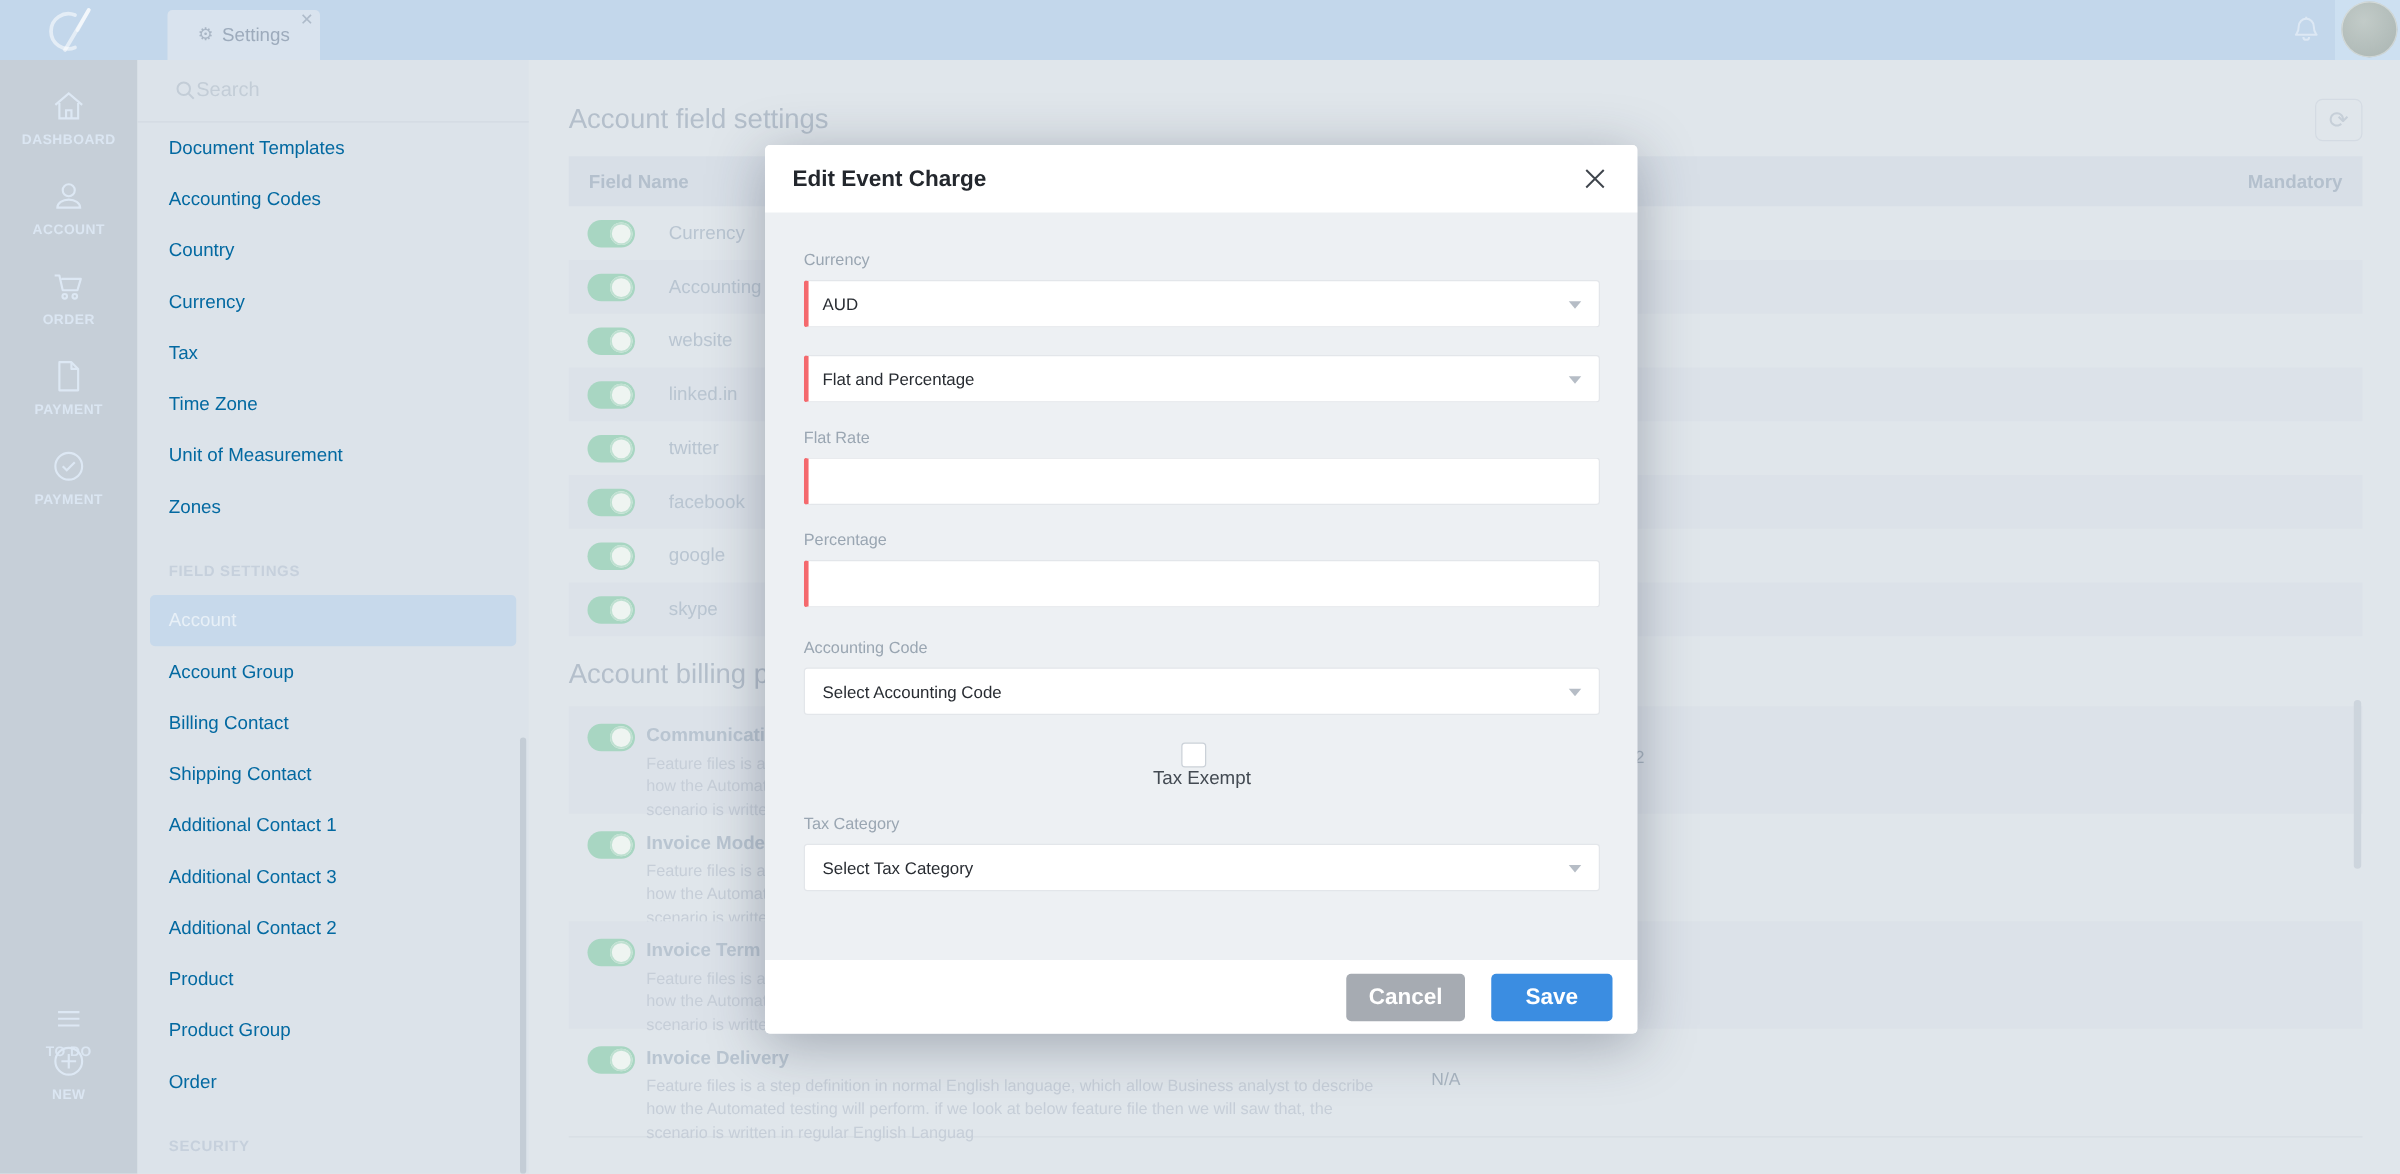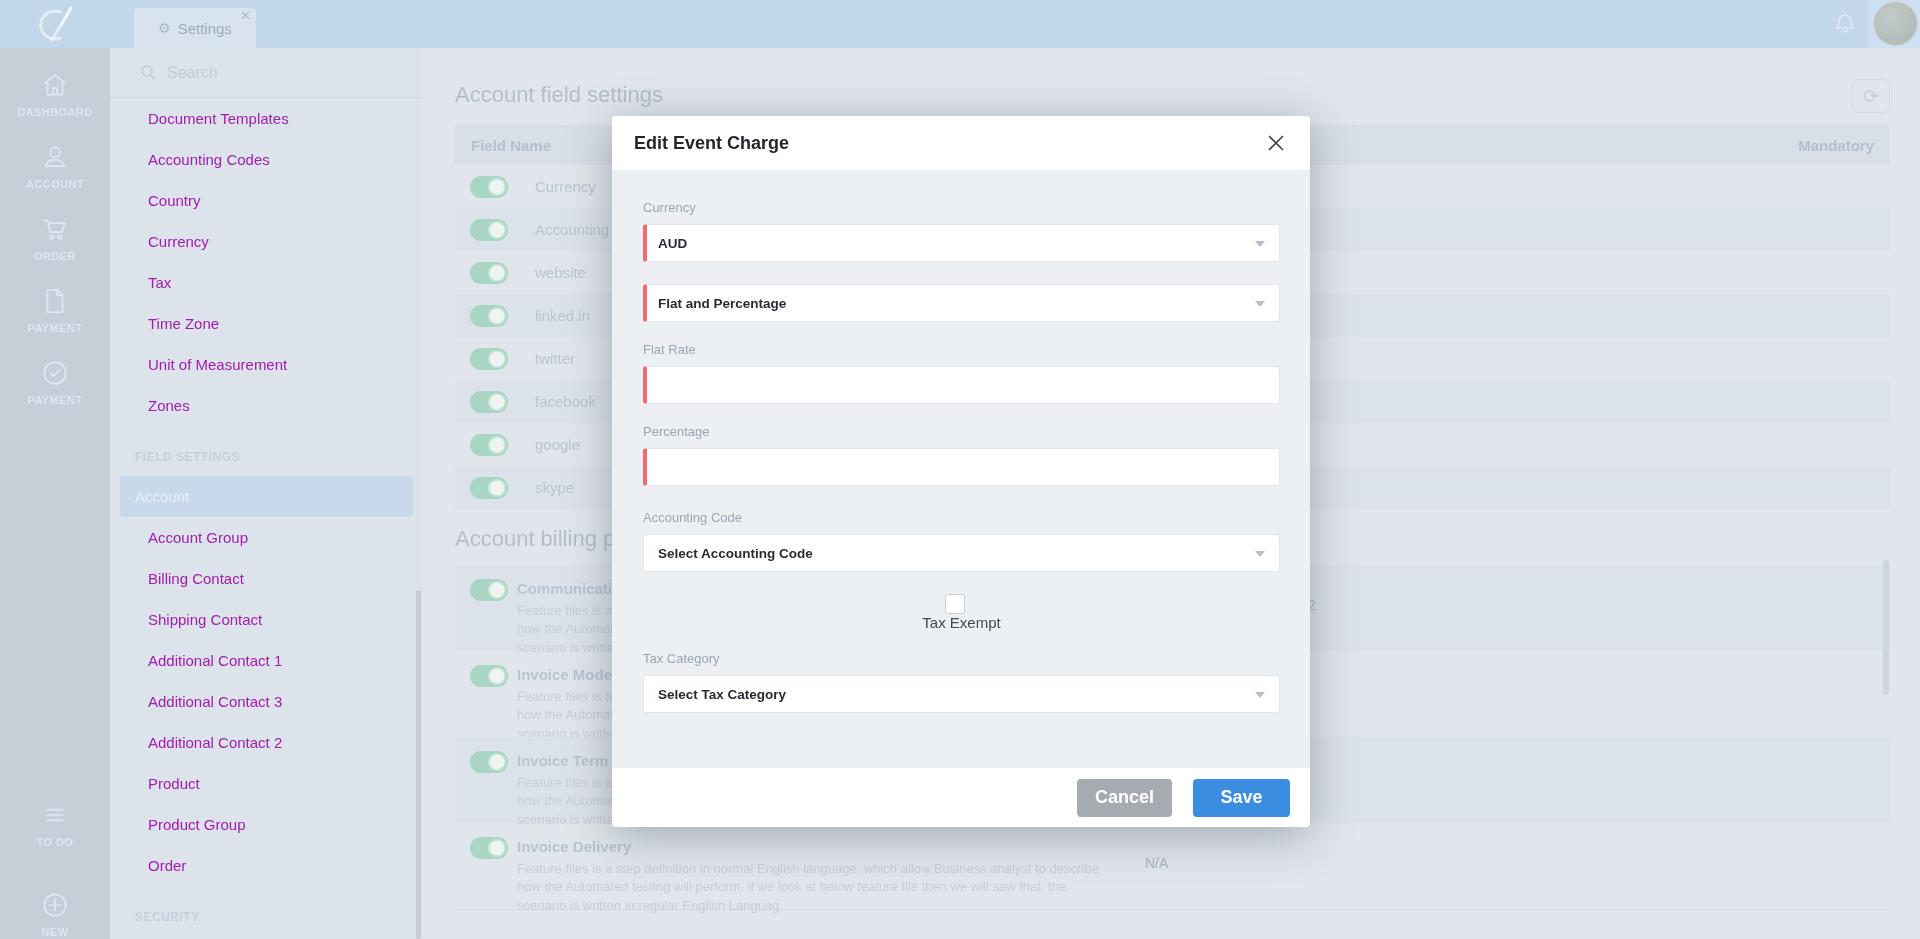--- a/index.html
+++ b/index.html
@@ -21,26 +21,26 @@
 
   
   .sidenav { position:absolute; left:0; top:48px; width:110px; height:891px; background:#c6cfd8; z-index:2; }
   .snav-item { position:absolute; left:0; width:110px; display:flex; flex-direction:column; align-items:center; gap:6px;
     color:#dde8f4; cursor:pointer;text-align:right; }
   .snav-item svg { width:30px; height:30px; }
   .snav-label { font-size:11px; font-weight:700; letter-spacing:.4px; color:#dbe6f2; }
 
   
   .setnav { position:absolute; left:110px; top:48px; width:313px; height:891px; background:#dce3ea; z-index:2; }
-  .search-row { height:50px; display:flex; align-items:center; gap:10px; padding-left:30px;
+  .search-row { height:50px; display:flex; align-items:center; gap:0; padding-left:30px;
     border-bottom:1px solid #d2dae2; color:#c3cdd7; }
   .search-row svg { width:17px; height:17px; color:#c3cdd7; }
   .search-text { font-size:16px; color:#c3cdd7; }
-  .setnav-item { height:41px; line-height:41px; padding-left:25px; font-size:15px; color:#a21caf;
-    white-space:nowrap; cursor:pointer;margin-left:13px; }
+  .setnav-item { height:41px; line-height:41px; padding-left:25px; font-size:15px; color:#0369a1;
+    white-space:nowrap; cursor:pointer; }
   .setnav-section { height:50px; line-height:62px; padding-left:25px; font-size:12px; font-weight:700;
     letter-spacing:.5px; color:#c6d0dc; }
   .setnav-item.selected { background:#c7d9eb; border-radius:4px; margin:0 10px; padding-left:15px;
     color:#e8f0f7; }
   .setnav-scrollbar { position:absolute; right:2px; top:542px; width:5px; height:349px;
     background:#c4cdd6; border-radius:3px; }
 
   
   .main-title { position:absolute; left:455px; top:82px; font-size:22px; color:#b4bfcb; z-index:1;}
   .refresh-btn { position:absolute; left:1852px; top:79px; width:38px; height:34px; border:1px solid #d4dbe3;
@@ -73,21 +73,21 @@
   
   .modal { position:absolute; left:612px; top:116px; width:698px; height:711px; z-index:10;
     border-radius:4px; box-shadow:0 8px 45px rgba(40,50,70,.35); overflow:hidden; background:#edf0f3; }
   .modal-header { height:54px; background:#fff; display:flex; align-items:center; justify-content:space-between;
     padding:0 24px 0 22px; }
   .modal-title { font-size:18px; font-weight:600; color:#23272d; }
   .modal-close { width:20px; height:20px; color:#3f454c; cursor:pointer; }
   .modal-body { padding:30px 30px 0 31px; }
   .f-label { font-size:13px; color:#9aa6b2; margin-bottom:9px; }
   .control { height:38px; background:#fff; border:1px solid #e3e6ea; border-radius:3px;
-    display:flex; align-items:center; padding:0 14px; font-size:13.5px; font-weight:700; color:#282c32;
+    display:flex; align-items:center; padding:0 14px; font-size:13.5px; font-weight:400; color:#282c32;
     position:relative; width:100%; }
   .control.required { border-left:4px solid #f4696d; padding-left:11px; }
   .control .chev { position:absolute; right:14px; top:16px; width:0; height:0;
     border-left:5px solid transparent; border-right:5px solid transparent; border-top:6px solid #b6bdc6; }
   input.control { font-family:"Liberation Sans",sans-serif; outline:none; display:block; padding-top:0; }
   .mb20 { margin-bottom:20px; } .mb22 { margin-bottom:22px; } .mb24 { margin-bottom:24px; }
   .check-row { display:flex; align-items:center; margin-bottom:18px; cursor:pointer;flex-direction:column; }
   .checkbox { width:20px; height:20px; background:#fff; border:1px solid #cbd1d8; border-radius:3px; margin-right:14px; flex:none;}
   .check-label { font-size:15px; color:#434a52; }
   .modal-footer { position:absolute; left:0; bottom:0; width:100%; height:59px; background:#fff;
@@ -157,21 +157,21 @@
         <path d="M9.5 14 l3 3 l6-6"></path>
     </svg>
     <span class="snav-label">PAYMENT</span>
   </div>
   <div class="snav-item" style="top:752px">
     <svg viewBox="0 0 28 28" fill="none" stroke="currentColor" stroke-width="1.6">
       <path d="M6 9 h16 M6 14 h16 M6 19 h16"></path>
     </svg>
     <span class="snav-label">TO DO</span>
   </div>
-  <div class="snav-item" style="top:842px">
+  <div class="snav-item" style="top:786px">
     <svg viewBox="0 0 28 28" fill="none" stroke="currentColor" stroke-width="1.6">
       <circle cx="14" cy="14" r="10"></circle>
         <path d="M14 8.5 v11 M8.5 14 h11"></path>
     </svg>
     <span class="snav-label">NEW</span>
   </div>
 </div>
 
 <div class="setnav">
   <div class="search-row">

